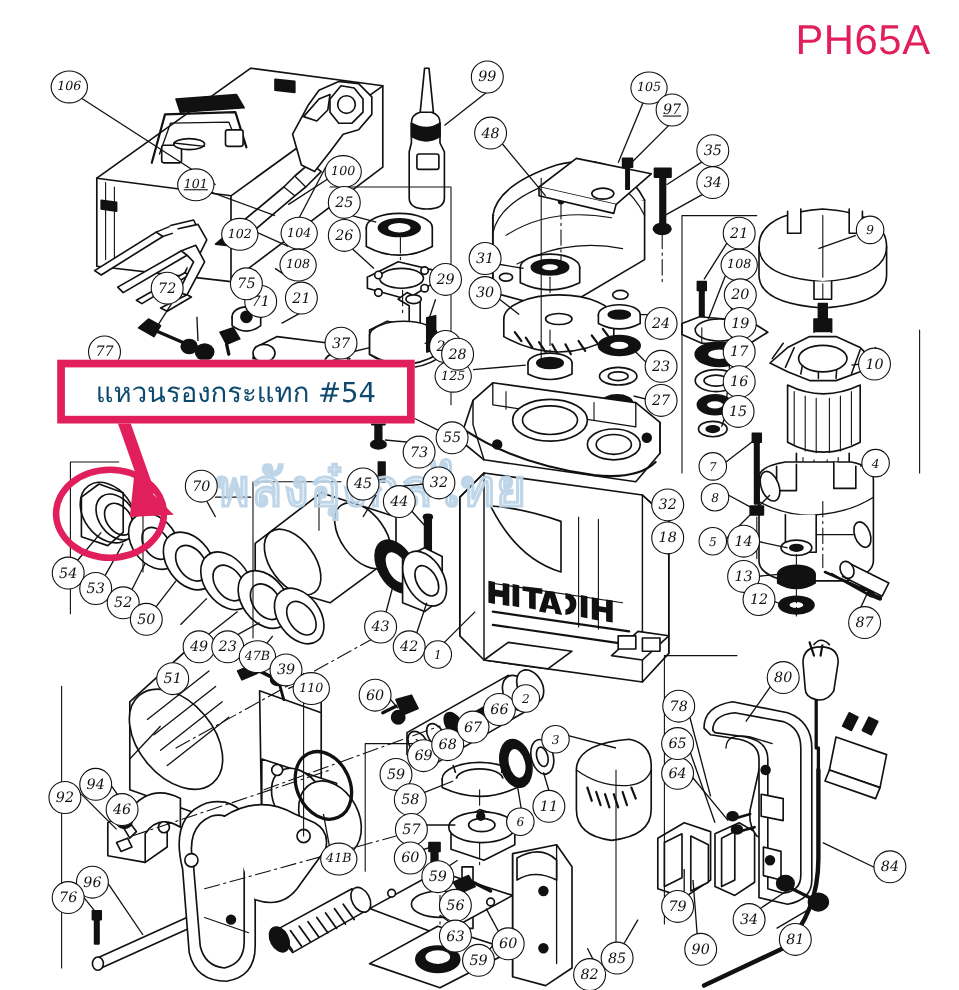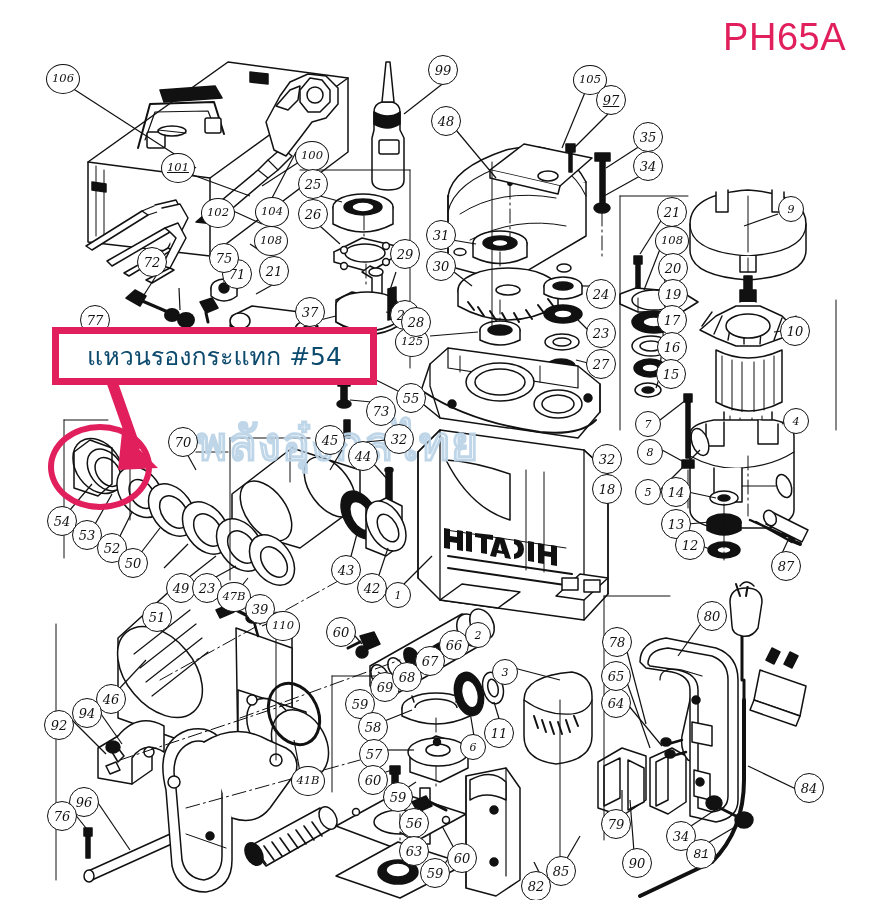--- a/index.html
+++ b/index.html
@@ -749,21 +749,21 @@
       <div class="cb" style="left: 62px; top: 521px;">54</div>
       <div class="cb" style="left: 87px; top: 535px;">53</div>
       <div class="cb" style="left: 112px; top: 548px;">52</div>
       <div class="cb" style="left: 133px; top: 563px;">50</div>
       <div class="cb" style="left: 157px; top: 576px; margin-top: 26px;">51</div>
       <div class="cb" style="left: 181px; top: 588px;">49</div>
       <div class="cb" style="left: 207px; top: 588px;">23</div>
       <div class="cb wide" style="left: 234px; top: 597px;">47B</div>
       <div class="cb" style="left: 260px; top: 609px;">39</div>
       <div class="cb wide" style="left: 283px; top: 626px;">110</div>
-      <div class="cb" style="left: 111px; top: 699px;">46</div>
+      <div class="cb" style="left: 111px; top: 736px;">46</div>
       <div class="cb" style="left: 87px; top: 713px;">94</div>
       <div class="cb" style="left: 59px; top: 725px;">92</div>
       <div class="cb" style="left: 84px; top: 802px;">96</div>
       <div class="cb" style="left: 62px; top: 816px;">76</div>
       <div class="cb wide" style="left: 308px; top: 781px;">41B</div>
       <div class="cb" style="left: 341px; top: 632px;">60</div>
       <div class="cb" style="left: 385px; top: 687px;">69</div>
       <div class="cb" style="left: 407px; top: 677px;">68</div>
       <div class="cb" style="left: 430px; top: 661px;">67</div>
       <div class="cb" style="left: 454px; top: 645px;">66</div>
@@ -783,21 +783,21 @@
       <div class="cb" style="left: 616px; top: 703px;">64</div>
       <div class="cb" style="left: 616px; top: 676px;">65</div>
       <div class="cb" style="left: 617px; top: 642px;">78</div>
       <div class="cb" style="left: 616px; top: 824px;">79</div>
       <div class="cb" style="left: 637px; top: 863px;">90</div>
       <div class="cb" style="left: 536px; top: 886px;">82</div>
       <div class="cb" style="left: 561px; top: 871px;">85</div>
       <div class="cb" style="left: 712px; top: 616px;">80</div>
       <div class="cb" style="left: 809px; top: 788px;">84</div>
       <div class="cb" style="left: 681px; top: 836px;">34</div>
-      <div class="cb" style="left: 701px; top: 854px; font-family: Liberation Mono, monospace;">81</div>
+      <div class="cb" style="left: 723px; top: 854px;">81</div>
     </div>
 
   <div id="hl-circle"></div>
 
   <svg id="annot-arrow" viewBox="0 0 240 180">
     <path d="M72 62 L96 130" stroke="#e01f5c" stroke-width="11" fill="none"></path>
     <path d="M82 112 L118 148 L78 150 Z" fill="#e01f5c"></path>
   </svg>
 
   <div id="annot-box">

